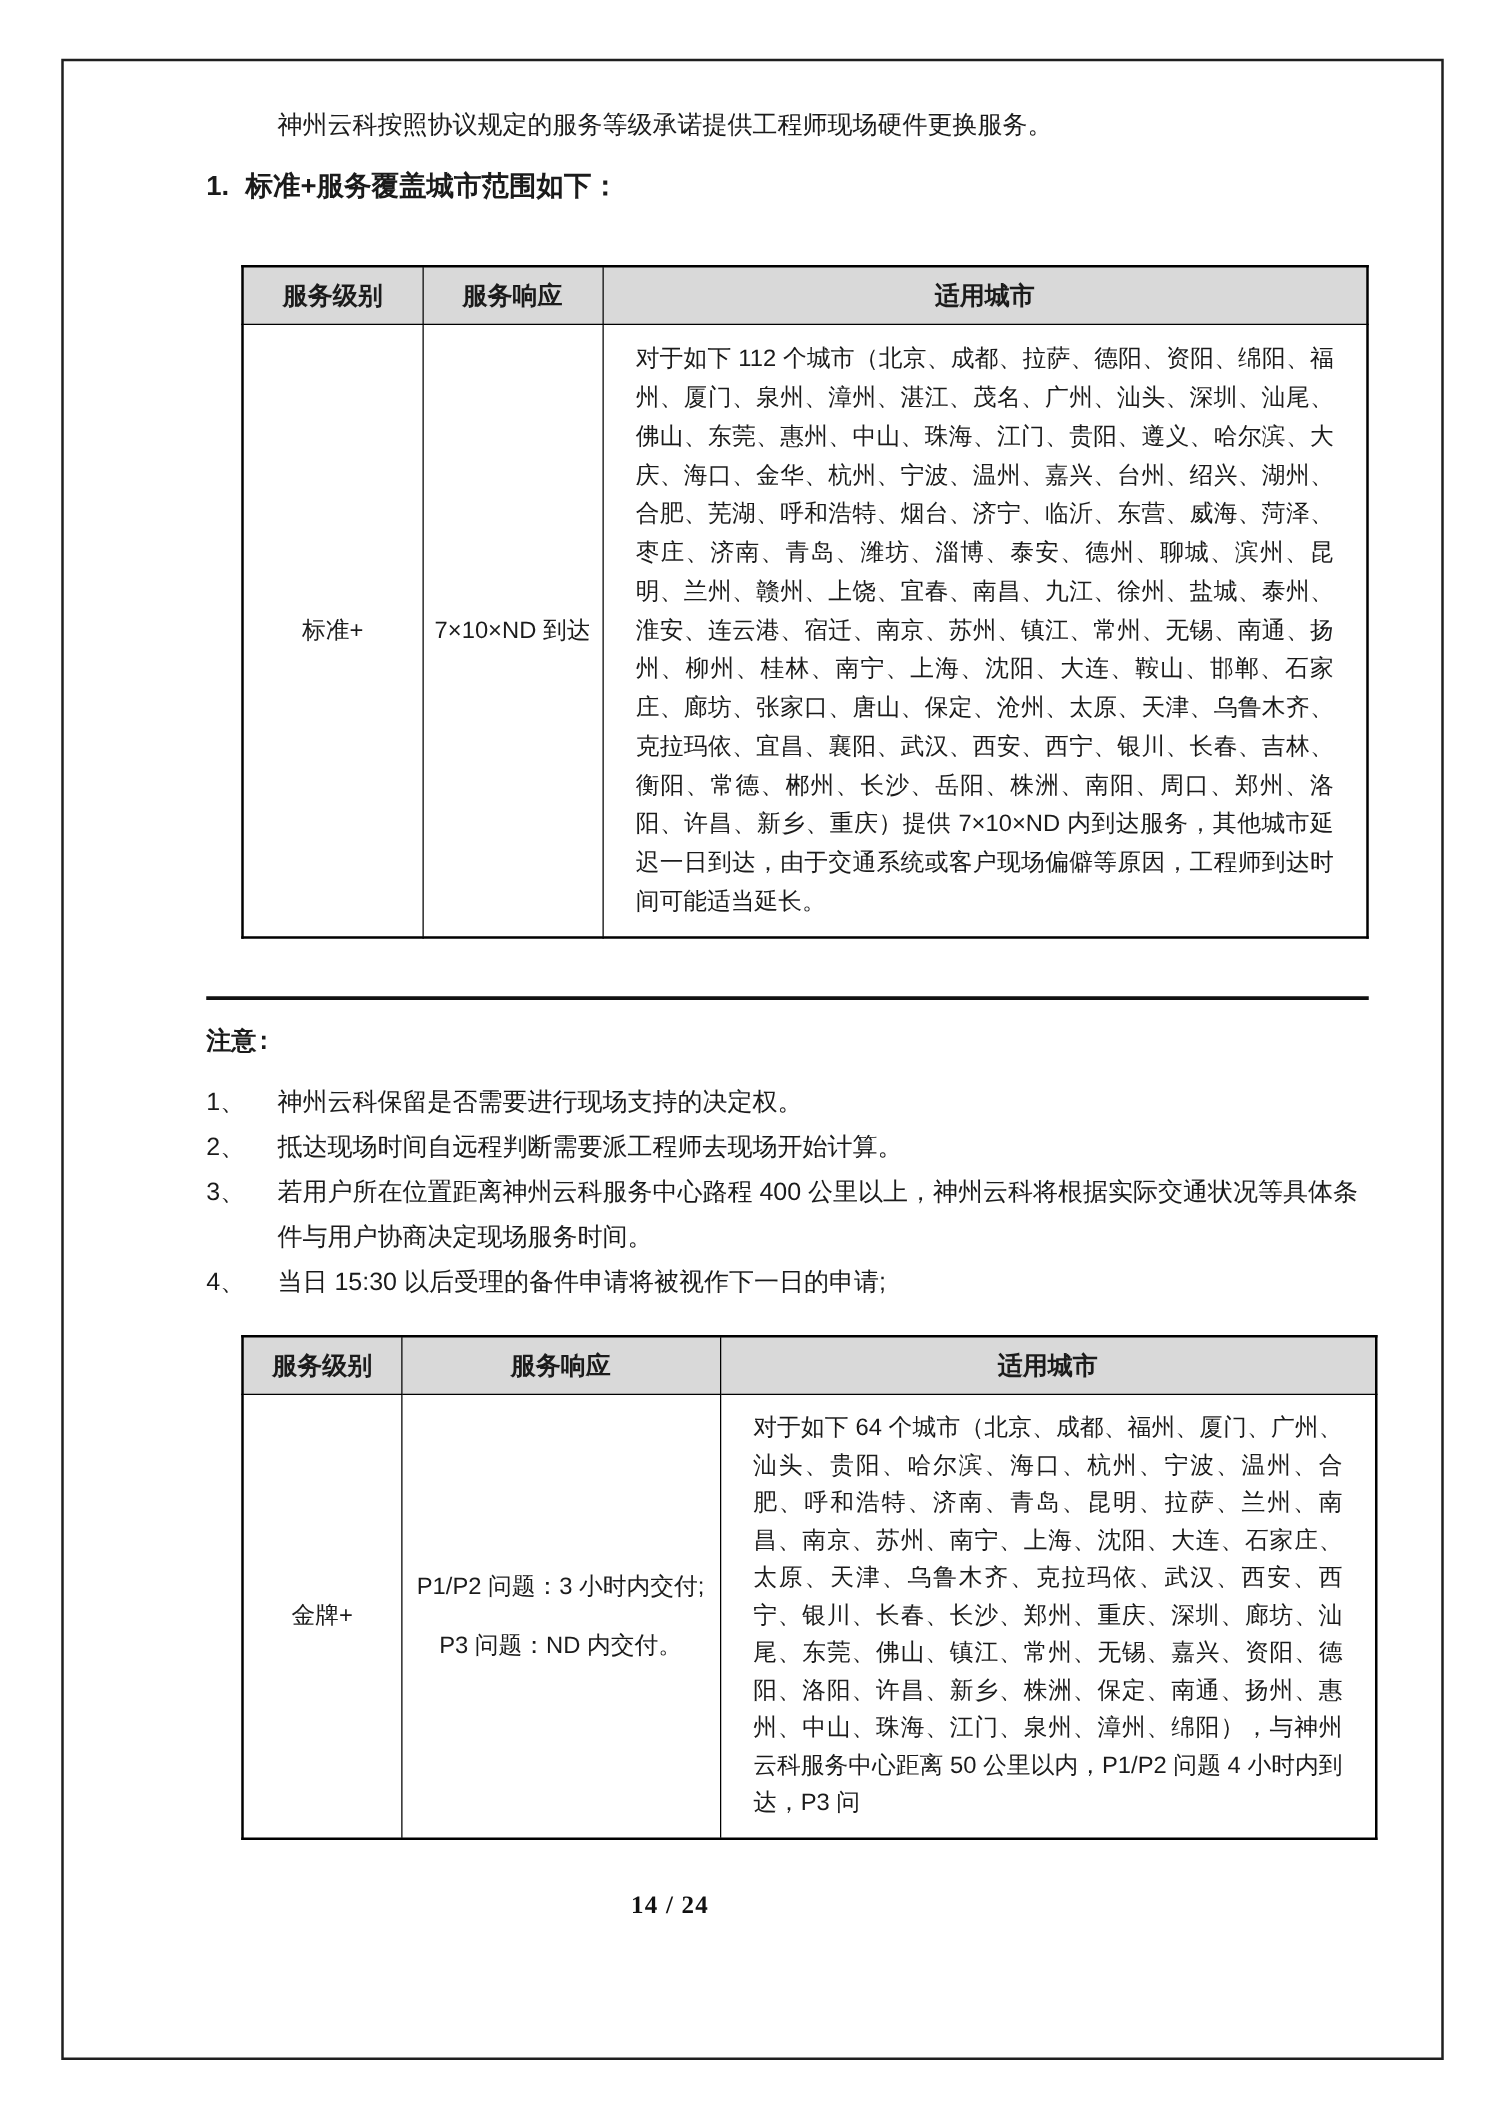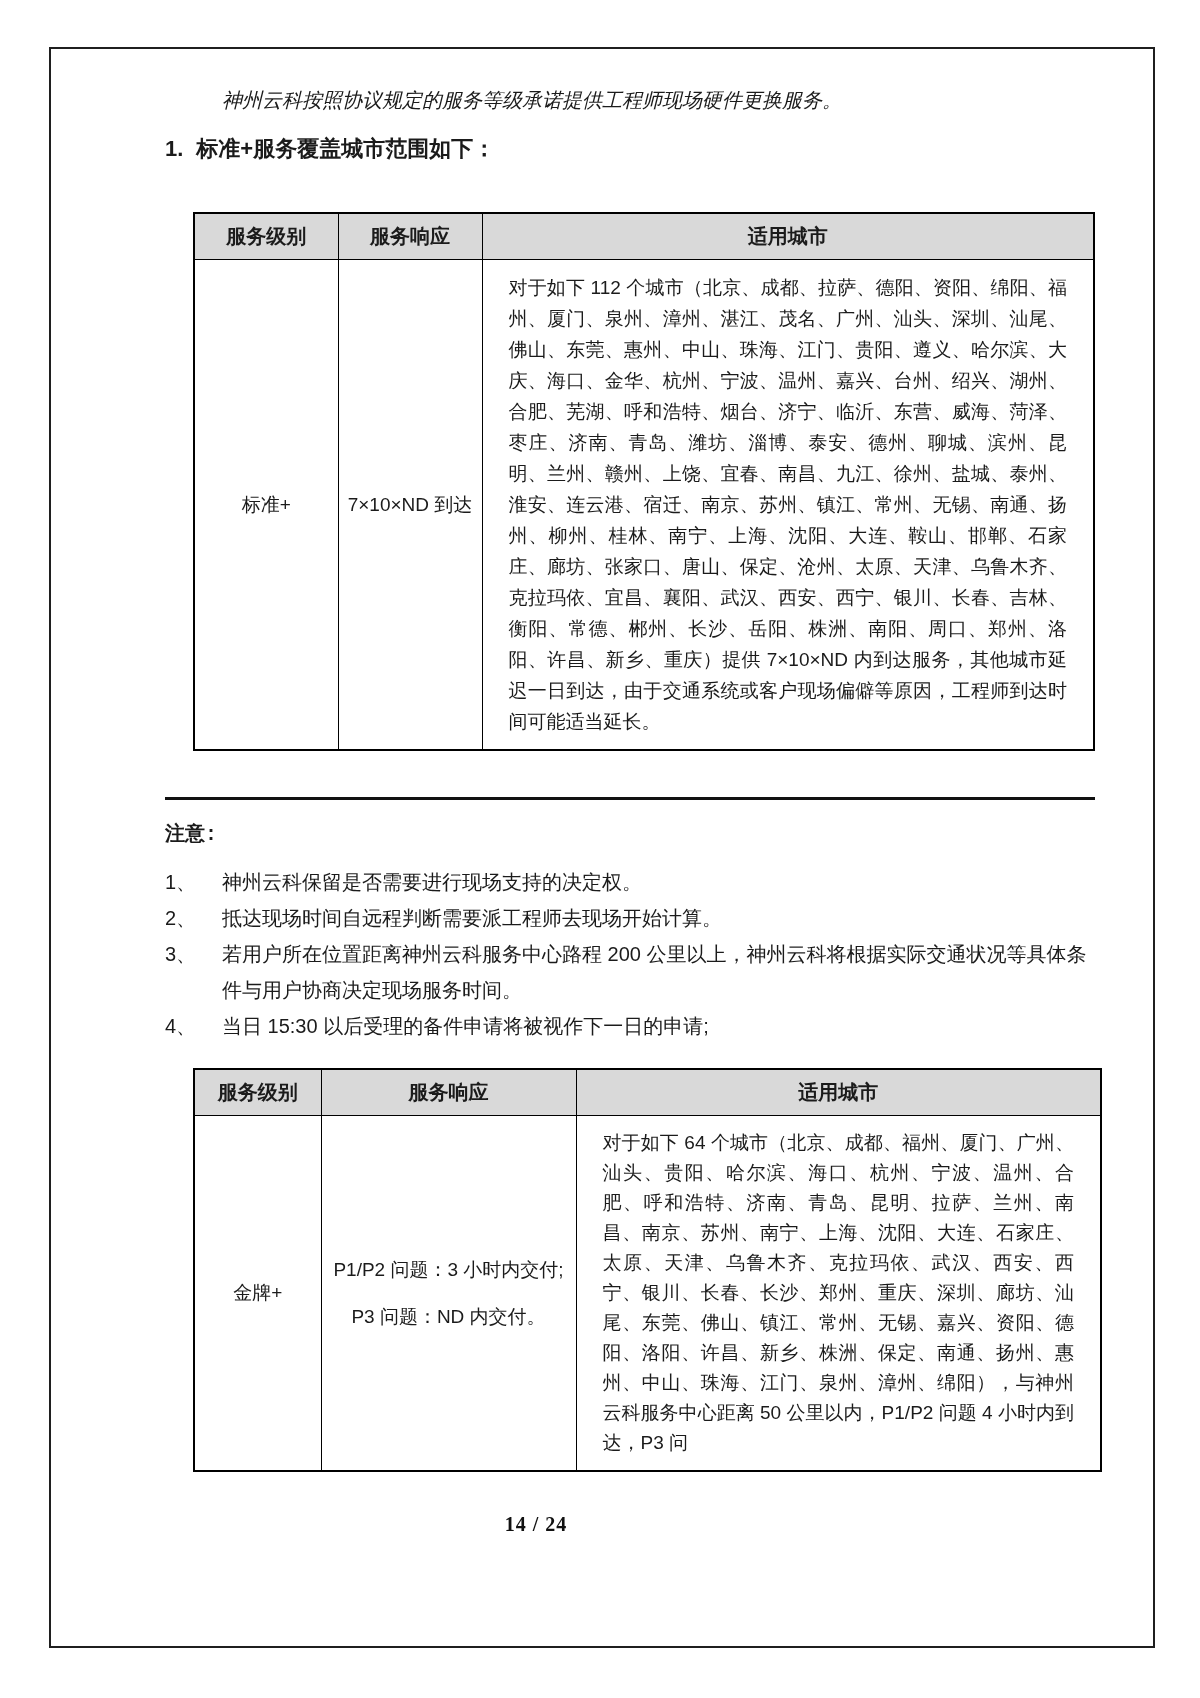--- a/index.html
+++ b/index.html
@@ -27,21 +27,20 @@
   .doc-header {
     margin-top: 34px;
     text-align: right; padding-right: 70px;
     font-family: "Liberation Serif", "DejaVu Serif", serif;
     font-size: 20px; line-height: 26px; color: #2a2a2a;
   }
   .intro {
     margin-top: 38px;
     font-size: 20px; line-height: 28px;
     text-indent: 57px;
-    font-style: italic;
   }
   .sec-heading {
     font-size: 22px; font-weight: bold; line-height: 30px;
   }
   .sec-heading .h-num { margin-right: 13px; }
   #heading1 { }
   #heading2 { margin-top: 30px; }
 
   table.svc-table {
     border-collapse: collapse;
@@ -142,21 +141,21 @@
     <div class="note-item">
       <span class="note-num">1、</span>
       <span class="note-text">神州云科保留是否需要进行现场支持的决定权。</span>
     </div>
     <div class="note-item">
       <span class="note-num">2、</span>
       <span class="note-text">抵达现场时间自远程判断需要派工程师去现场开始计算。</span>
     </div>
     <div class="note-item">
       <span class="note-num">3、</span>
-      <span class="note-text">若用户所在位置距离神州云科服务中心路程 200 公里以上，神州云科将根据实际交通状况等具体条件与用户协商决定现场服务时间。</span>
+      <span class="note-text">若用户所在位置距离神州云科服务中心路程 400 公里以上，神州云科将根据实际交通状况等具体条件与用户协商决定现场服务时间。</span>
     </div>
     <div class="note-item">
       <span class="note-num">4、</span>
       <span class="note-text">当日 15:30 以后受理的备件申请将被视作下一日的申请;</span>
     </div>
   </div>
 
 
   <table class="svc-table" id="table2">
     <colgroup>

